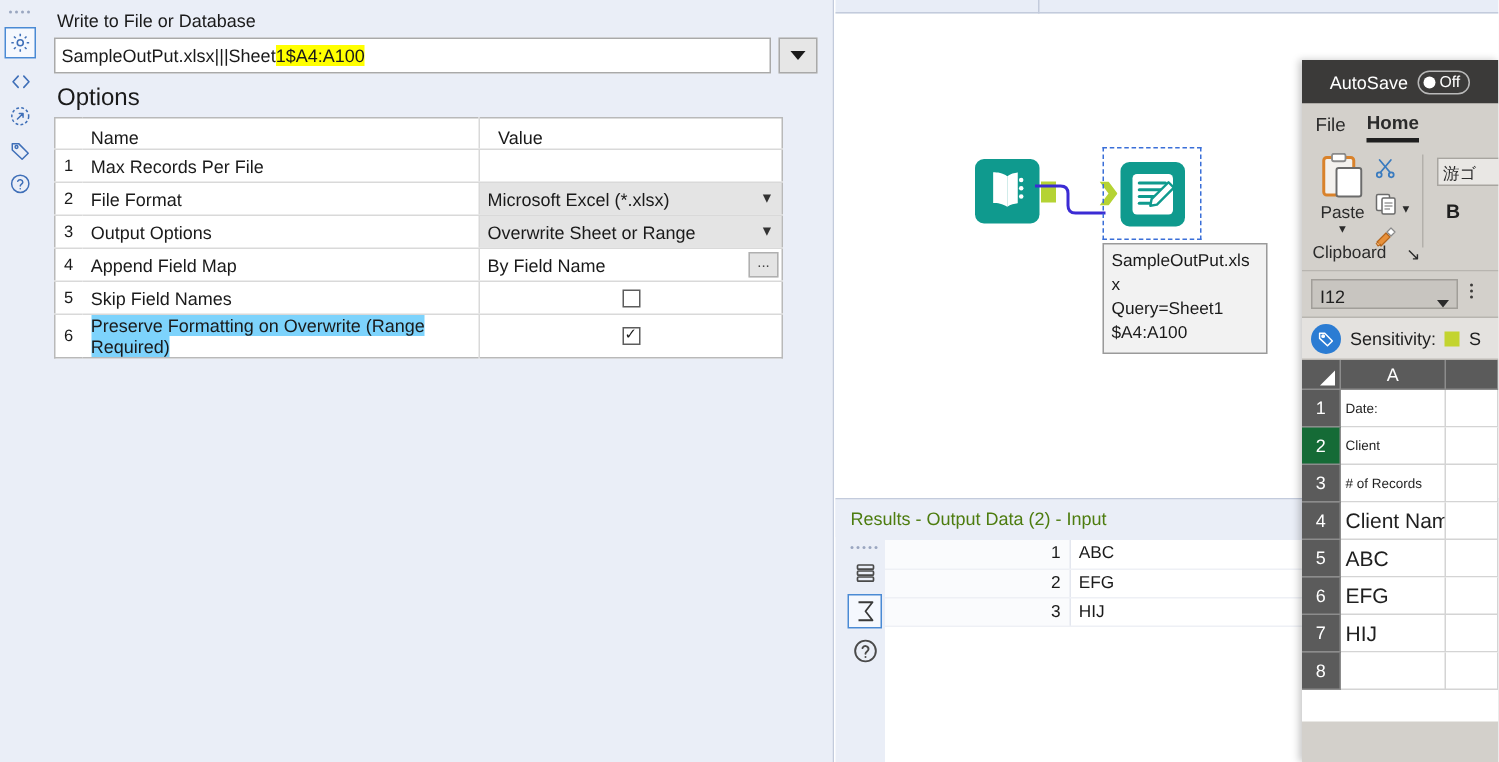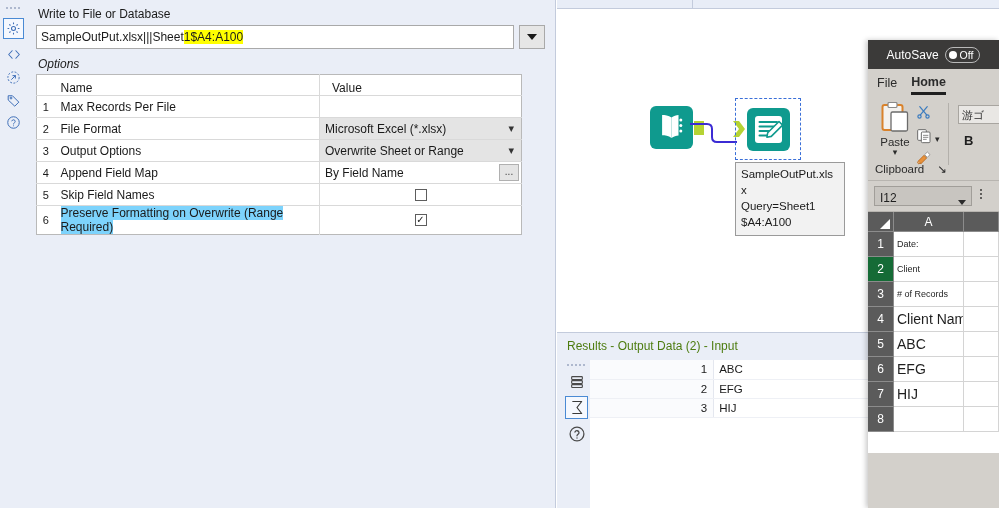--- a/index.html
+++ b/index.html
@@ -55,21 +55,21 @@
   #path-dropdown {
     width: 26px; height: 24px; margin-left: 5px;
     background: #e6e6e6; border: 1px solid #a9a9a9;
     display: flex; align-items: center; justify-content: center;
   }
   .caret-dn {
     width: 0; height: 0; border-left: 5px solid transparent;
     border-right: 5px solid transparent; border-top: 6px solid #1a1a1a;
   }
 
-  #options-label { font-size: 12px; margin: 8px 0 3px 2px; font-style: italic; }
+  #options-label { font-size: 16px; margin: 8px 0 3px 2px; }
 
   #options-table {
     background: #ffffff; border: 1px solid #b9b9b9;
     width: 486px; border-collapse: collapse; table-layout: fixed;
   }
   #options-table td { border-bottom: 1px solid #d9d9d9; height: 21px; padding: 0; }
   #options-table tr:last-child td { border-bottom: none; }
   .col-num { width: 18px; text-align: center; font-size: 11px; color: #1a1a1a; vertical-align: middle; }
   .col-name { padding-left: 6px !important; font-size: 12px; vertical-align: middle; margin-left: 32px; }
   .col-val { width: 202px; border-left: 1px solid #d9d9d9; padding: 0 !important; vertical-align: middle; }
@@ -608,20 +608,31 @@
         <span>I12</span>
         <span class="caret-sm"></span>
       </div>
       <div id="formula-dots">
           <i></i>
           <i></i>
           <i></i>
         </div>
     </div>
 
+    <div id="sensitivity-bar">
+      <span id="sens-icon">
+        <svg width="12" height="12" viewBox="0 0 24 24" fill="none" stroke="#ffffff" stroke-width="2">
+          <path d="M3.5 11.2V4.4h6.8L20.5 14.6 14 21.1 3.5 11.2z" stroke-linejoin="round"></path>
+          <circle cx="8.2" cy="8.2" r="1.6" fill="#ffffff"></circle>
+        </svg>
+      </span>
+      <span>Sensitivity:</span>
+      <span class="sens-swatch"></span>
+      <span>S</span>
+    </div>
 
     <div id="excel-grid">
       <div id="excel-colhdr">
         <div class="corner-cell"></div>
         <div class="col-hdr" id="col-a">A</div>
         <div class="col-hdr" id="col-b"></div>
       </div>
 
       <div class="grid-row">
         <div class="row-hdr">1</div>

